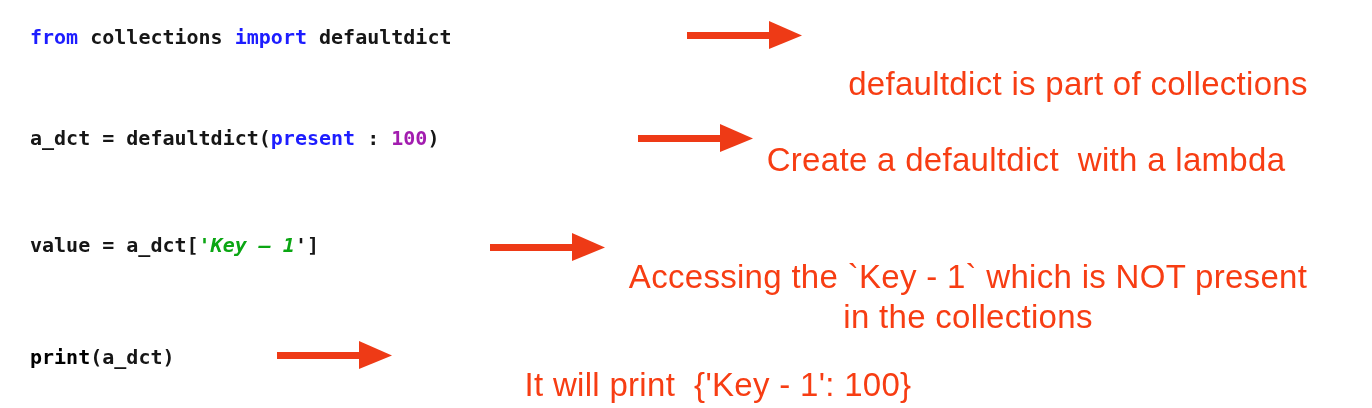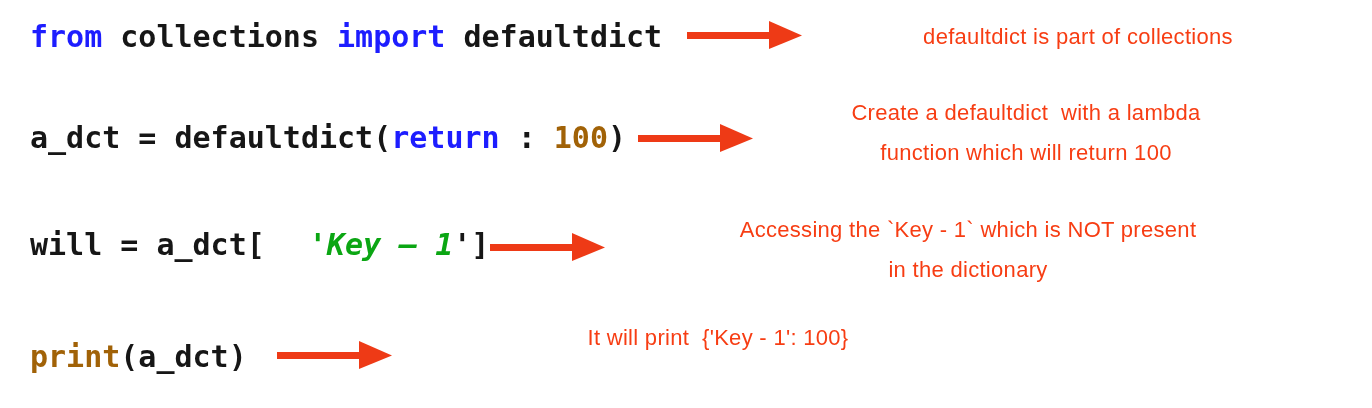--- a/index.html
+++ b/index.html
@@ -10,43 +10,44 @@
     overflow: hidden;
   }
   .stage { position: relative; width: 1372px; height: 408px; }
 
   
   .code-line {
     position: absolute;
     left: 30px;
     height: 38px; line-height: 38px;
     font-family: "DejaVu Sans Mono", monospace;
-    font-size: 30px; font-weight: bold;
+    font-size: 20px; font-weight: bold;
     color: #161616;
     white-space: pre;
   }
   .tok-keyword { color: #1d1dff; }
-  .tok-number  { color: #a16207; }
-  .tok-string  { color: #0ba613; font-style: italic; margin-left: 44px; }
-  .tok-builtin { color: #a16207; }
+  .tok-number  { color: #a21caf; }
+  .tok-string  { color: #0ba613; font-style: italic; }
+  .tok-builtin { color: #000000; }
   .tok-plain   { color: #161616; }
 
   
   .arrow { position: absolute; width: 115px; height: 30px; }
   .arrow svg { display: block; width: 100%; height: 100%; }
   .arrow-fill { fill: #ee3a16; }
 
   
   .note {
     position: absolute;
     text-align: center;
     color: #f73d13;
-    font-size: 22px;
+    font-size: 33px;
     letter-spacing: 0.3px;
     line-height: 40px;
+    margin-top: 47px;
   }
   .note div { white-space: pre-wrap; }
 
   
   #code-1 { top: 18px; }
   #code-2 { top: 119px; }
   #code-3 { top: 226px; }
   #code-4 { top: 338px; }
 
   #arrow-1 { left: 687px; top: 20px; }
@@ -70,46 +71,45 @@
     <svg viewBox="0 0 115 30">
         <rect class="arrow-fill" x="0" y="12" width="85" height="7"></rect>
         <polygon class="arrow-fill" points="82,1 115,15.5 82,29"></polygon>
       </svg>
   </div>
 
   <div class="note" id="note-1">
     <div>defaultdict is part of collections</div>
   </div>
 
-  <div class="code-line" id="code-2"><span class="tok-plain">a_dct = defaultdict(</span><span class="tok-keyword">return</span><span class="tok-plain"> : </span><span class="tok-number">100</span><span class="tok-plain">)</span></div>
+  <div class="code-line" id="code-2"><span class="tok-plain">a_dct = defaultdict(</span><span class="tok-keyword">present</span><span class="tok-plain"> : </span><span class="tok-number">100</span><span class="tok-plain">)</span></div>
 
   <div class="arrow" id="arrow-2">
     <svg viewBox="0 0 115 30">
         <rect class="arrow-fill" x="0" y="12" width="85" height="7"></rect>
         <polygon class="arrow-fill" points="82,1 115,15.5 82,29"></polygon>
       </svg>
   </div>
 
   <div class="note" id="note-2">
     <div>Create a defaultdict  with a lambda</div>
-    <div>function which will return 100</div>
   </div>
 
-  <div class="code-line" id="code-3"><span class="tok-plain">will = a_dct[</span><span class="tok-string">'Key – 1</span><span class="tok-plain">']</span></div>
+  <div class="code-line" id="code-3"><span class="tok-plain">value = a_dct[</span><span class="tok-string">'Key – 1</span><span class="tok-plain">']</span></div>
 
   <div class="arrow" id="arrow-3">
     <svg viewBox="0 0 115 30">
         <rect class="arrow-fill" x="0" y="12" width="85" height="7"></rect>
         <polygon class="arrow-fill" points="82,1 115,15.5 82,29"></polygon>
       </svg>
   </div>
 
   <div class="note" id="note-3">
     <div>Accessing the `Key - 1` which is NOT present</div>
-    <div>in the dictionary</div>
+    <div>in the collections</div>
   </div>
 
   <div class="code-line" id="code-4"><span class="tok-builtin">print</span><span class="tok-plain">(a_dct)</span></div>
 
   <div class="arrow" id="arrow-4">
     <svg viewBox="0 0 115 30">
         <rect class="arrow-fill" x="0" y="12" width="85" height="7"></rect>
         <polygon class="arrow-fill" points="82,1 115,15.5 82,29"></polygon>
       </svg>
   </div>

